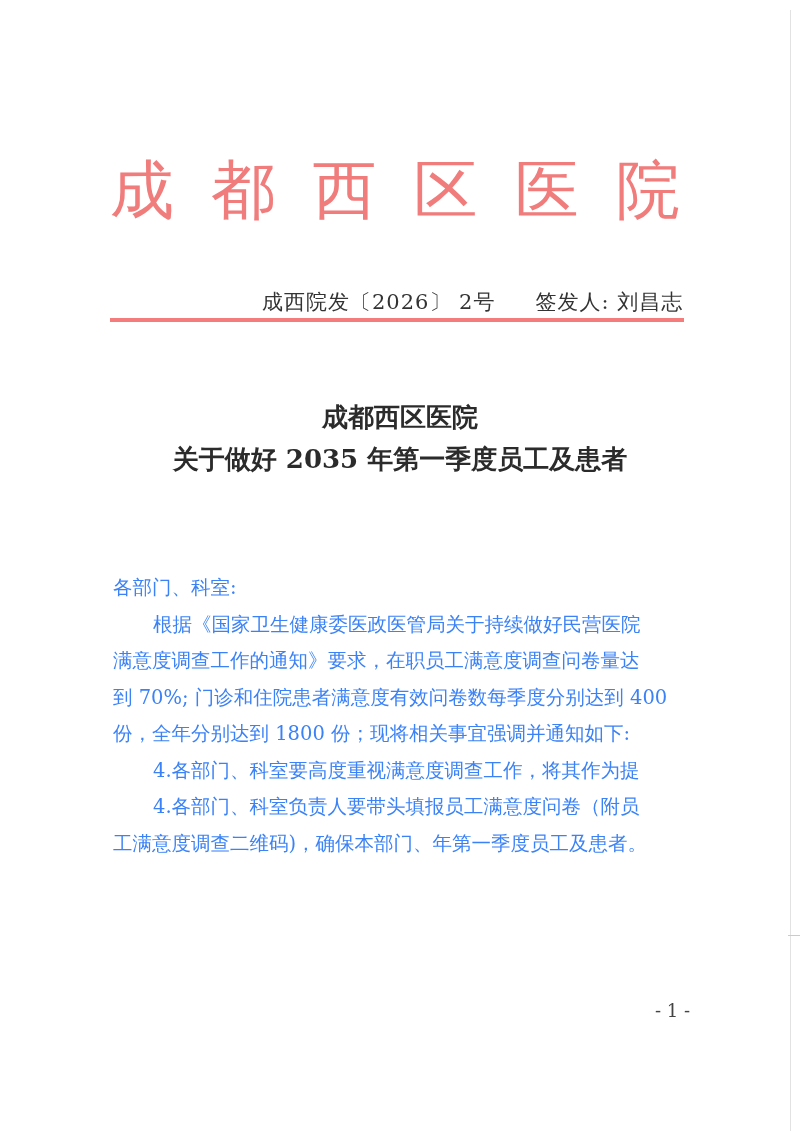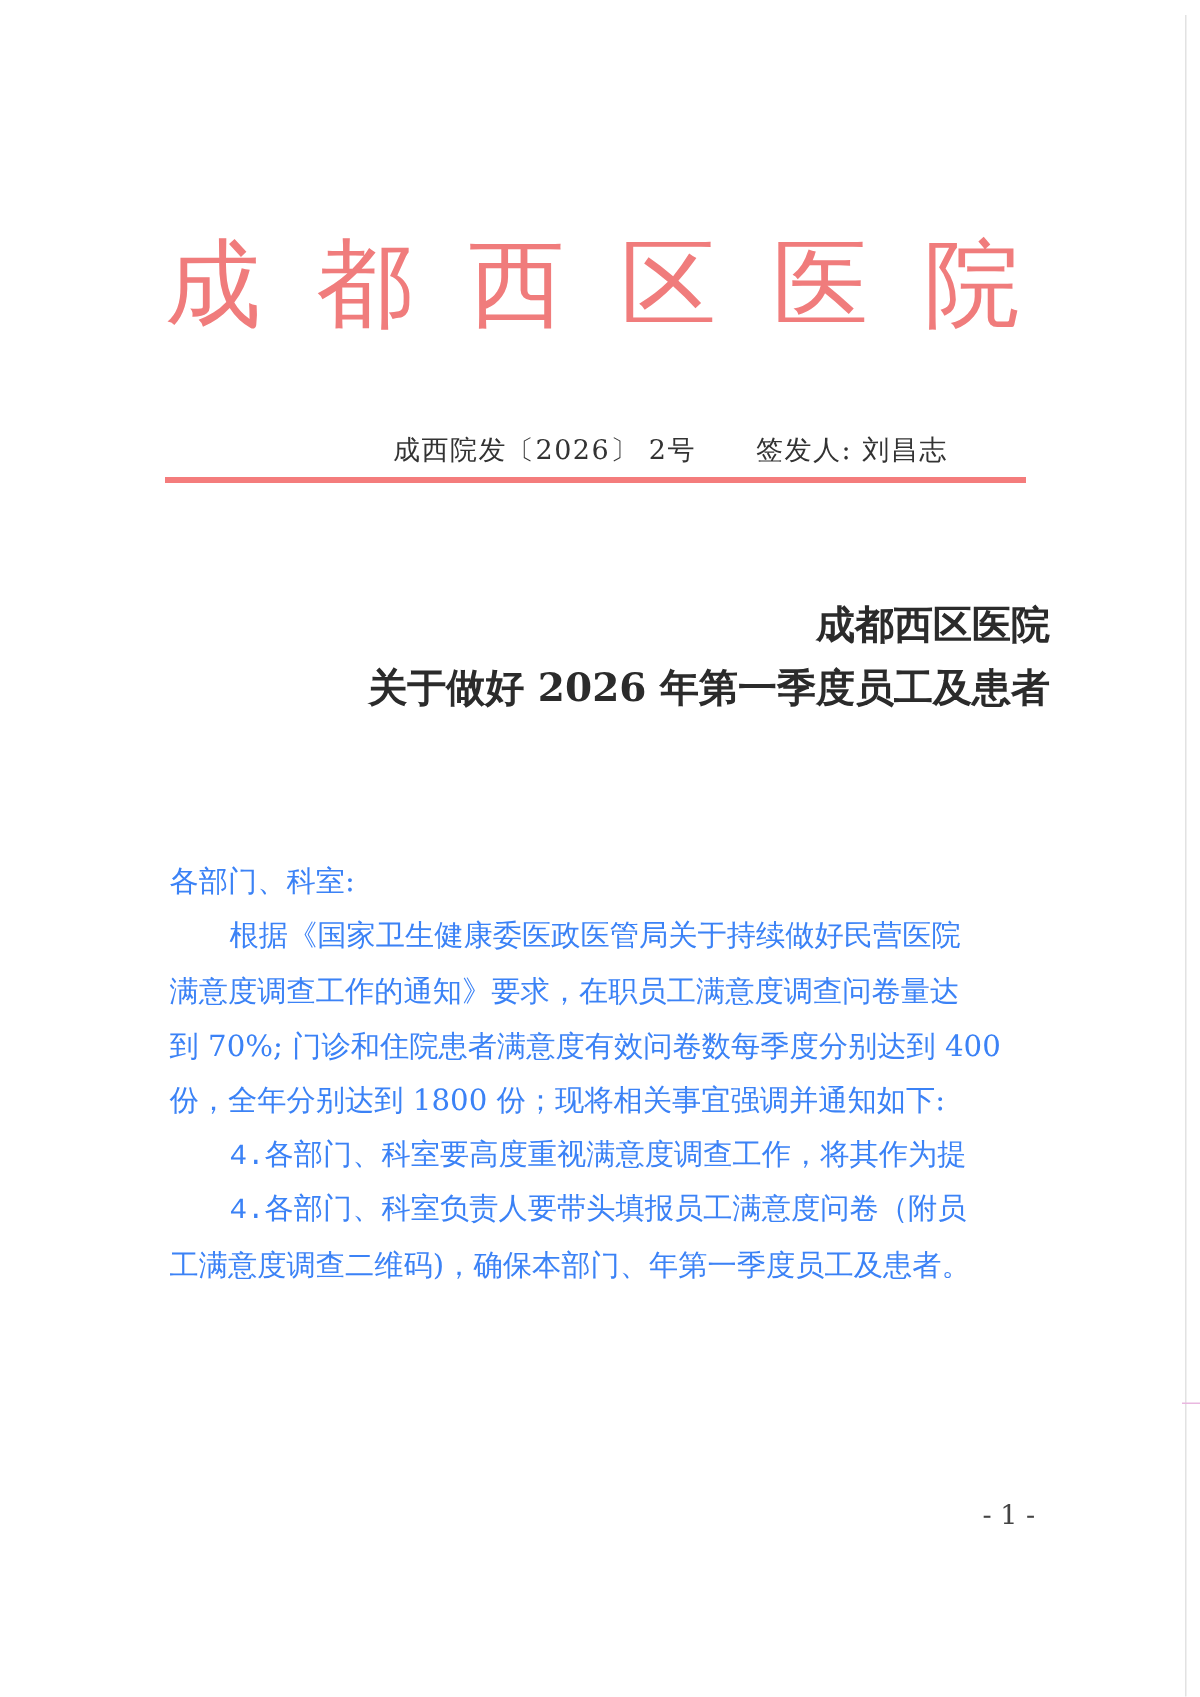--- a/index.html
+++ b/index.html
@@ -7,33 +7,33 @@
          font-family: "DejaVu Serif", "Liberation Serif", serif; color: #2a2a2a; }
   .page { position: absolute; left: 0; top: 0; width: 800px; height: 1131px; background: #fff; }
   .edge-line { position: absolute; left: 790px; top: 10px; width: 1px; height: 1121px; background: #e2e2e2; }
   .edge-mark { position: absolute; left: 788px; top: 935px; width: 12px; height: 1px; background: #e9b8e0; }
 
   .masthead { position: absolute; left: 110px; top: 150px; width: 570px; height: 80px;
               display: flex; justify-content: space-between; align-items: center; }
   .masthead span { font-family: "DejaVu Serif", "Liberation Serif", serif; font-size: 64px;
                    color: #f07c7c; line-height: 1; font-weight: normal; }
 
-  .docno { position: absolute; left: 262px; top: 288px; font-size: 18px; color: #333;
+  .docno { position: absolute; left: 262px; top: 288px; font-size: 21px; color: #333;
            font-family: "DejaVu Serif", "Liberation Serif", serif; letter-spacing: 1px; white-space: nowrap; }
   .docno .signer { margin-left: 40px; }
   .red-rule { position: absolute; left: 110px; top: 318px; width: 574px; height: 4px; background: #f47c7c; }
 
-  .title-block { position: absolute; left: 100px; top: 396px; width: 600px; text-align: right; }
+  .title-block { position: absolute; left: 100px; top: 396px; width: 600px; text-align: center; }
   .title-line { font-family: "DejaVu Serif", "Liberation Serif", serif; font-weight: bold;
                 font-size: 26px; line-height: 42px; color: #2b2b2b; white-space: nowrap; }
 
   .body { position: absolute; left: 113px; top: 570px; width: 600px;
           font-family: "DejaVu Serif", "Liberation Serif", serif; font-size: 19.5px; color: #3b82f6; }
   .body p { margin: 0; line-height: 36.5px; white-space: nowrap; }
-  .indent { padding-left: 40px; font-family: Liberation Mono, monospace; }
+  .indent { padding-left: 40px; }
 
   .pagenum { position: absolute; left: 655px; top: 1000px; font-size: 18px; color: #444;
              font-family: "DejaVu Serif", "Liberation Serif", serif; white-space: pre; }
 </style>
 </head>
 <body>
 
 <div class="page">
   <div class="edge-line"></div>
   <div class="edge-mark"></div>
@@ -47,21 +47,21 @@
     <span>院</span>
   </div>
 
   <div class="docno">
     <span>成西院发〔2026〕 2号</span><span class="signer">签发人: 刘昌志</span>
   </div>
   <div class="red-rule"></div>
 
   <div class="title-block">
     <div class="title-line">成都西区医院</div>
-    <div class="title-line">关于做好 2026 年第一季度员工及患者</div>
+    <div class="title-line">关于做好 2035 年第一季度员工及患者</div>
   </div>
 
   <div class="body">
     <p>各部门、科室:</p>
     <p class="indent">根据《国家卫生健康委医政医管局关于持续做好民营医院</p>
     <p>满意度调查工作的通知》要求，在职员工满意度调查问卷量达</p>
     <p>到 70%; 门诊和住院患者满意度有效问卷数每季度分别达到 400</p>
     <p>份，全年分别达到 1800 份；现将相关事宜强调并通知如下:</p>
     <p class="indent">4.各部门、科室要高度重视满意度调查工作，将其作为提</p>
     <p class="indent">4.各部门、科室负责人要带头填报员工满意度问卷（附员</p>

